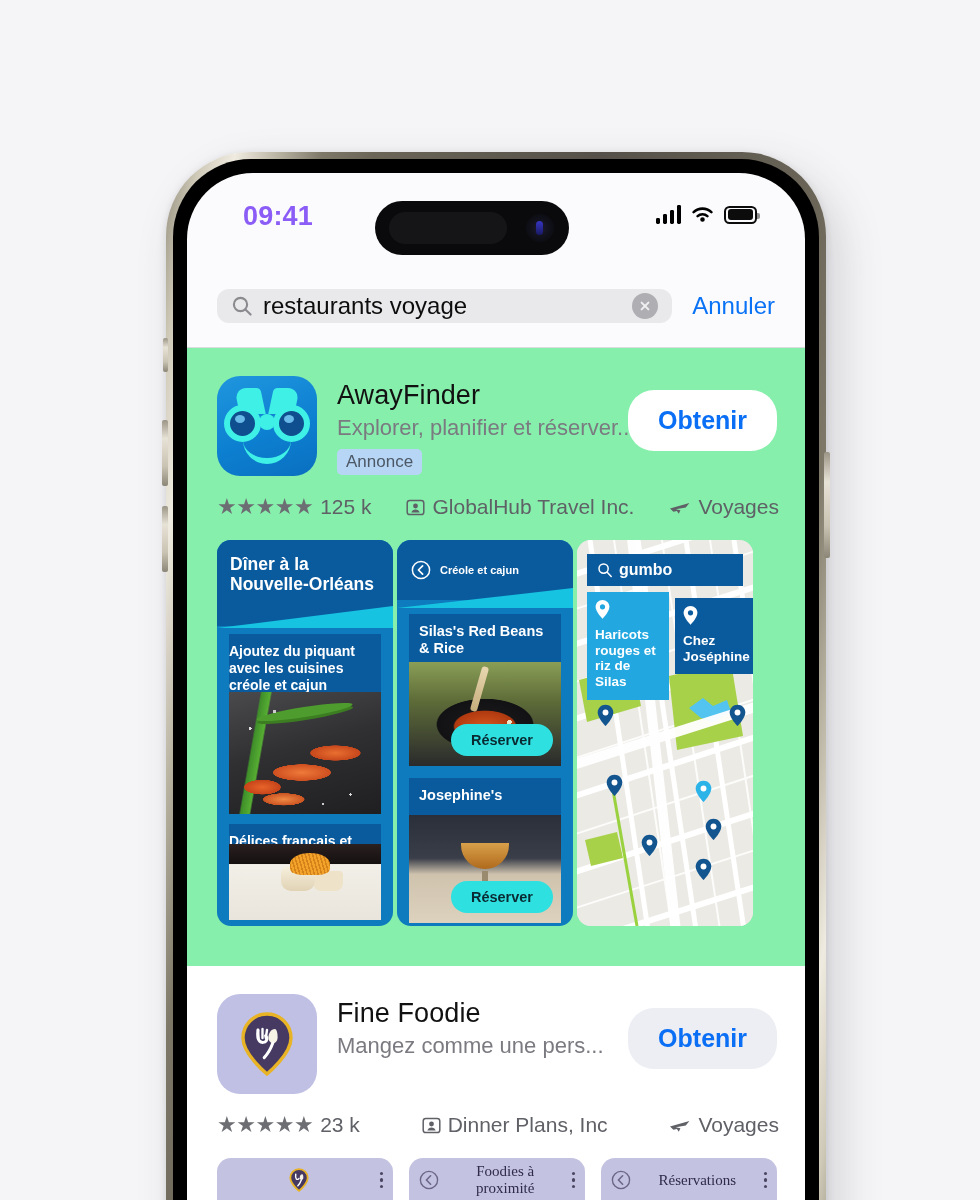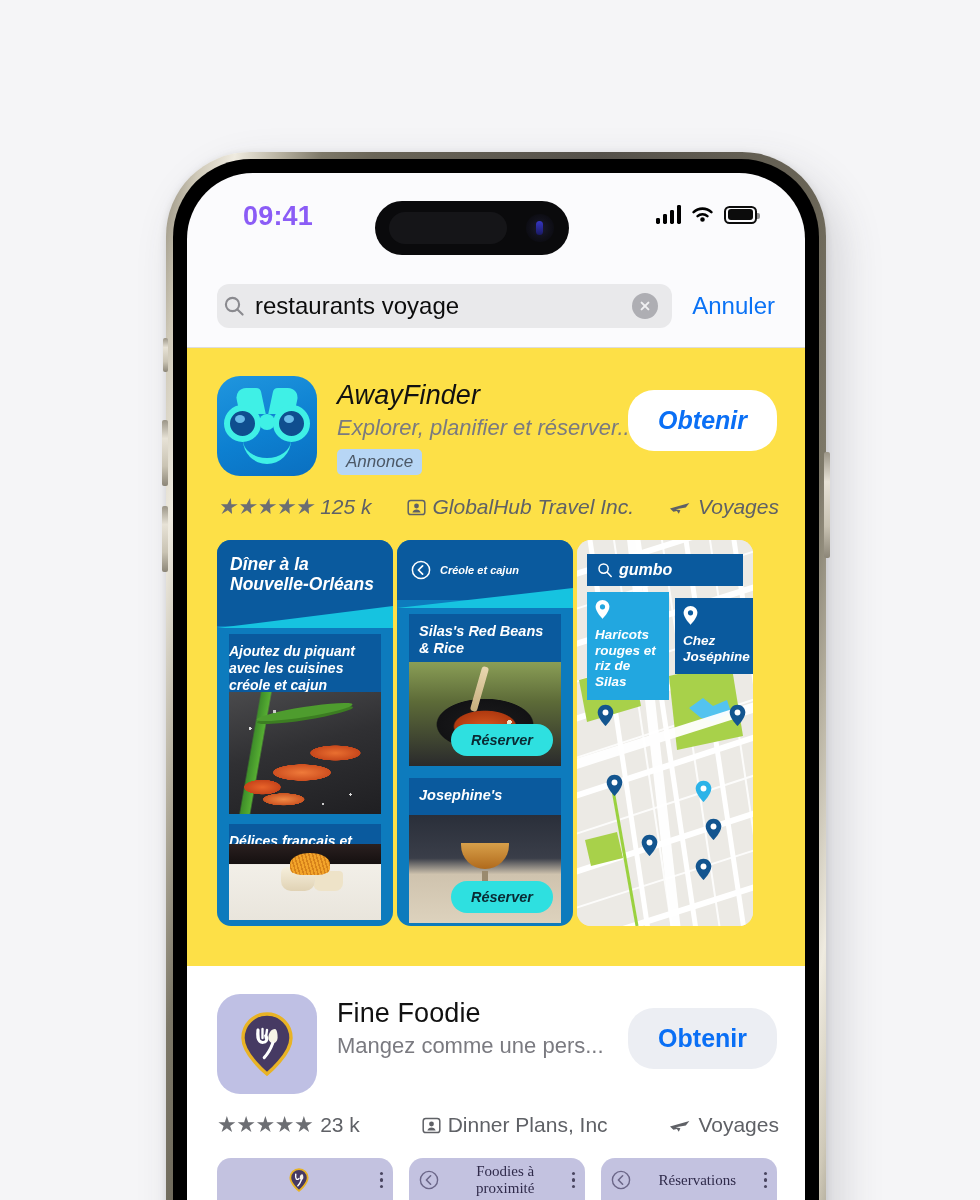--- a/index.html
+++ b/index.html
@@ -103,23 +103,23 @@
     background:#000; border-radius: 3px;
   }
 
   
   #searchrow {
     position: absolute; left: 0; top: 92px; width: 618px; height: 82px;
     display: flex; align-items: center; padding: 0 30px;
     background: #fbfbfd;
   }
   #searchfield {
-    position: relative; flex: 1; height: 44px;
+    position: relative; flex: 1; height: 34px;
     background: #e9e9eb; border-radius: 12px;
-    display: flex; align-items: center; padding: 0 6px;
+    display: flex; align-items: center; padding: 0 14px;
   }
   #search-text {
     font-size: 24px; color: #0d0d0d; margin-left: 10px;
     white-space: nowrap;
   }
   #clear-btn {
     position: absolute; right: 14px; top: 50%; transform: translateY(-50%);
     width: 26px; height: 26px; border-radius: 50%; background: #aeaeb3;
     display: flex; align-items: center; justify-content: center;
   }
@@ -128,22 +128,21 @@
     white-space: nowrap;
   }
   #hairline {
     position: absolute; left: 0; top: 174px; width: 618px; height: 1px;
     background: #dcdce0;
   }
 
   
   #ad-section {
     position: absolute; left: 0; top: 175px; width: 618px; height: 618px;
-    background: #fde047;
-    font-style: italic;
+    background: #86efac;
   }
 
   .app-row {
     position: absolute; left: 30px; top: 28px; right: 28px; height: 104px;
     display: flex; align-items: flex-start;
   }
   .app-icon {
     width: 100px; height: 100px; border-radius: 23px; flex: 0 0 auto;
     position: relative; overflow: hidden;
   }

